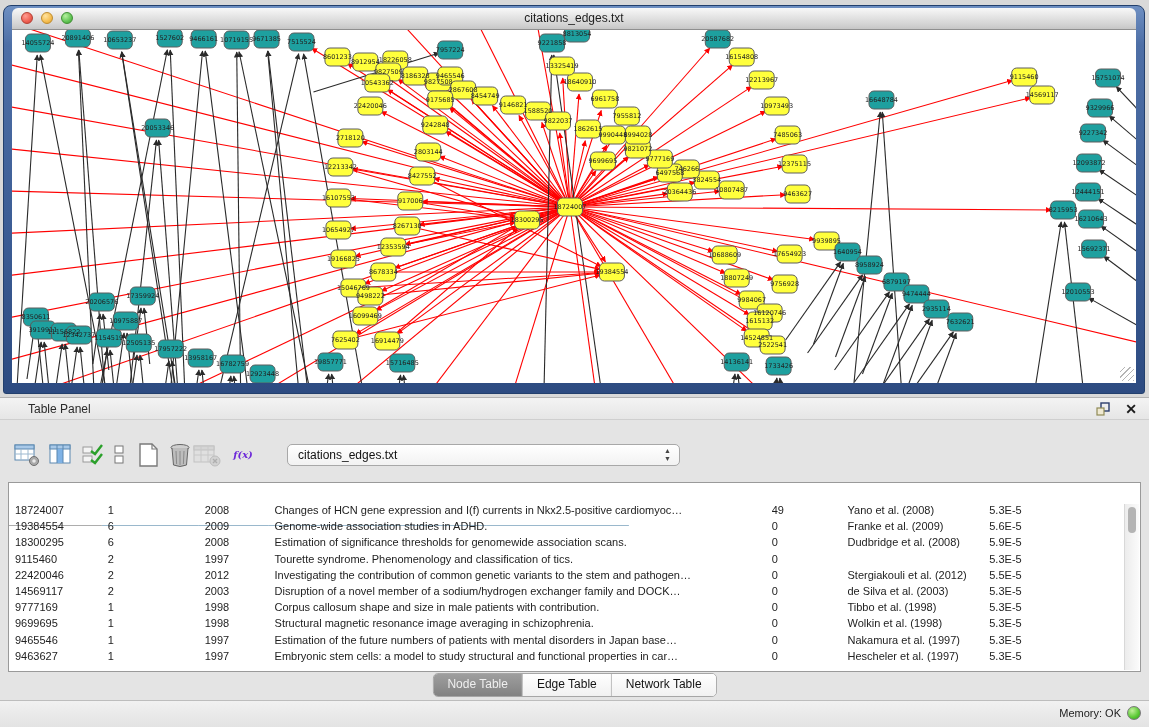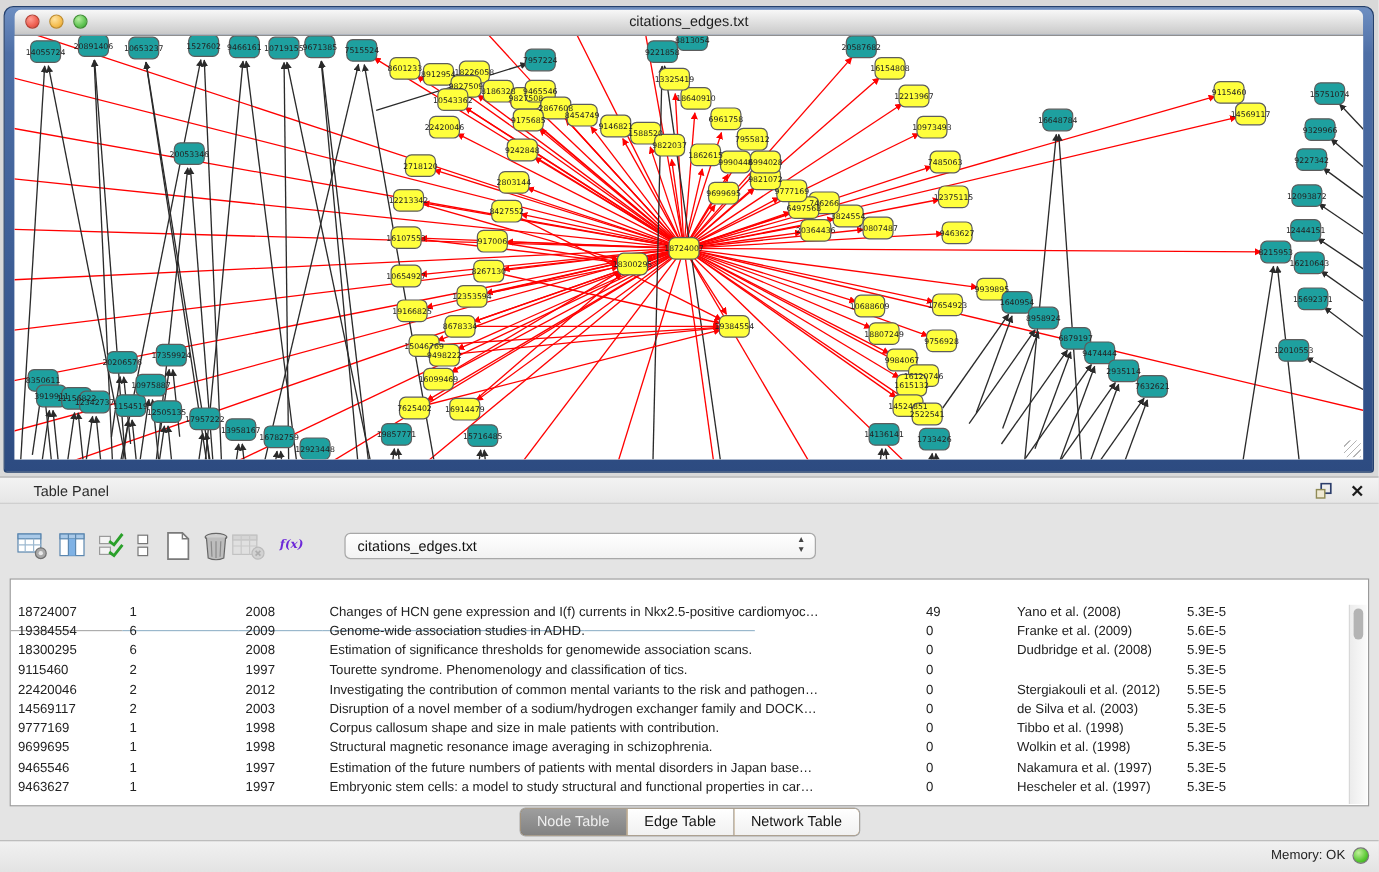--- a/index.html
+++ b/index.html
@@ -50,21 +50,21 @@
   .th.first{background:linear-gradient(#efefef,#e2e2e2);border-right:1px solid #bdbdbd;border-bottom:1px solid #adadad;}
   .tbody{position:absolute;left:0;top:20px;right:15px;bottom:0;overflow:hidden;}
   .tr{display:flex;height:16.2px;}
   .td{box-sizing:border-box;padding:1px 4px 0 6px;font-size:11px;color:#222;
     overflow:hidden;white-space:nowrap;}
   .vscroll{position:absolute;right:1px;top:21px;bottom:1px;width:14px;
     background:linear-gradient(to right,#ececec,#fbfbfb);border-left:1px solid #d8d8d8;}
   .vthumb{position:absolute;left:3px;top:3px;width:8px;height:26px;border-radius:5px;background:#b4b4b4;}
 
   .tabs{position:absolute;left:50%;top:253px;transform:translateX(-50%);display:flex;height:22px;
-    border:1px solid #a6a6a6;border-radius:5px;overflow:hidden;background:#a16207;}
+    border:1px solid #a6a6a6;border-radius:5px;overflow:hidden;background:#ffffff;}
   .tab{font-size:12px;padding:3px 14px 0 14px;box-sizing:border-box;background:linear-gradient(#ffffff,#f1f1f1);
     color:#141414;border-left:1px solid #bdbdbd;}
   .tab:first-child{border-left:none;}
   .tab.sel{background:linear-gradient(#9e9e9e,#828282);color:#efefef;}
 
   .statusbar{position:absolute;left:0;top:700px;width:1149px;height:27px;
     background:linear-gradient(#f1f1f1,#e3e3e3);border-top:1px solid #bdbdbd;box-sizing:border-box;}
   .mem{position:absolute;right:28px;top:6px;font-size:11px;color:#222;}
   .memdot{position:absolute;right:8px;top:5px;width:14px;height:14px;border-radius:50%;
     background:radial-gradient(circle at 35% 30%,#c0f09a,#58c832 60%,#2f9e1e);border:1px solid #787878;box-sizing:border-box;}
@@ -643,21 +643,21 @@
             <div class="td" style="width: 70px;">1997</div>
             <div class="td" style="width: 498px;">Tourette syndrome. Phenomenology and classification of tics.</div>
             <div class="td" style="width: 76px;">0</div>
             <div class="td" style="width: 142px; margin-top: 40px;">Jankovic et al. (1997)</div>
             <div class="td" style="width: 142px;">5.3E-5</div>
           </div>
           <div class="tr">
             <div class="td" style="width: 93px;">22420046</div>
             <div class="td" style="width: 97px;">2</div>
             <div class="td" style="width: 70px;">2012</div>
-            <div class="td" style="width: 498px;">Investigating the contribution of common mental variants to the risk and pathogen…</div>
+            <div class="td" style="width: 498px;">Investigating the contribution of common genetic variants to the stem and pathogen…</div>
             <div class="td" style="width: 76px;">0</div>
             <div class="td" style="width: 142px;">Stergiakouli et al. (2012)</div>
             <div class="td" style="width: 142px;">5.5E-5</div>
           </div>
           <div class="tr">
             <div class="td" style="width: 93px;">14569117</div>
             <div class="td" style="width: 97px;">2</div>
             <div class="td" style="width: 70px;">2003</div>
             <div class="td" style="width: 498px;">Disruption of a novel member of a sodium/hydrogen exchanger family and DOCK…</div>
             <div class="td" style="width: 76px;">0</div>

